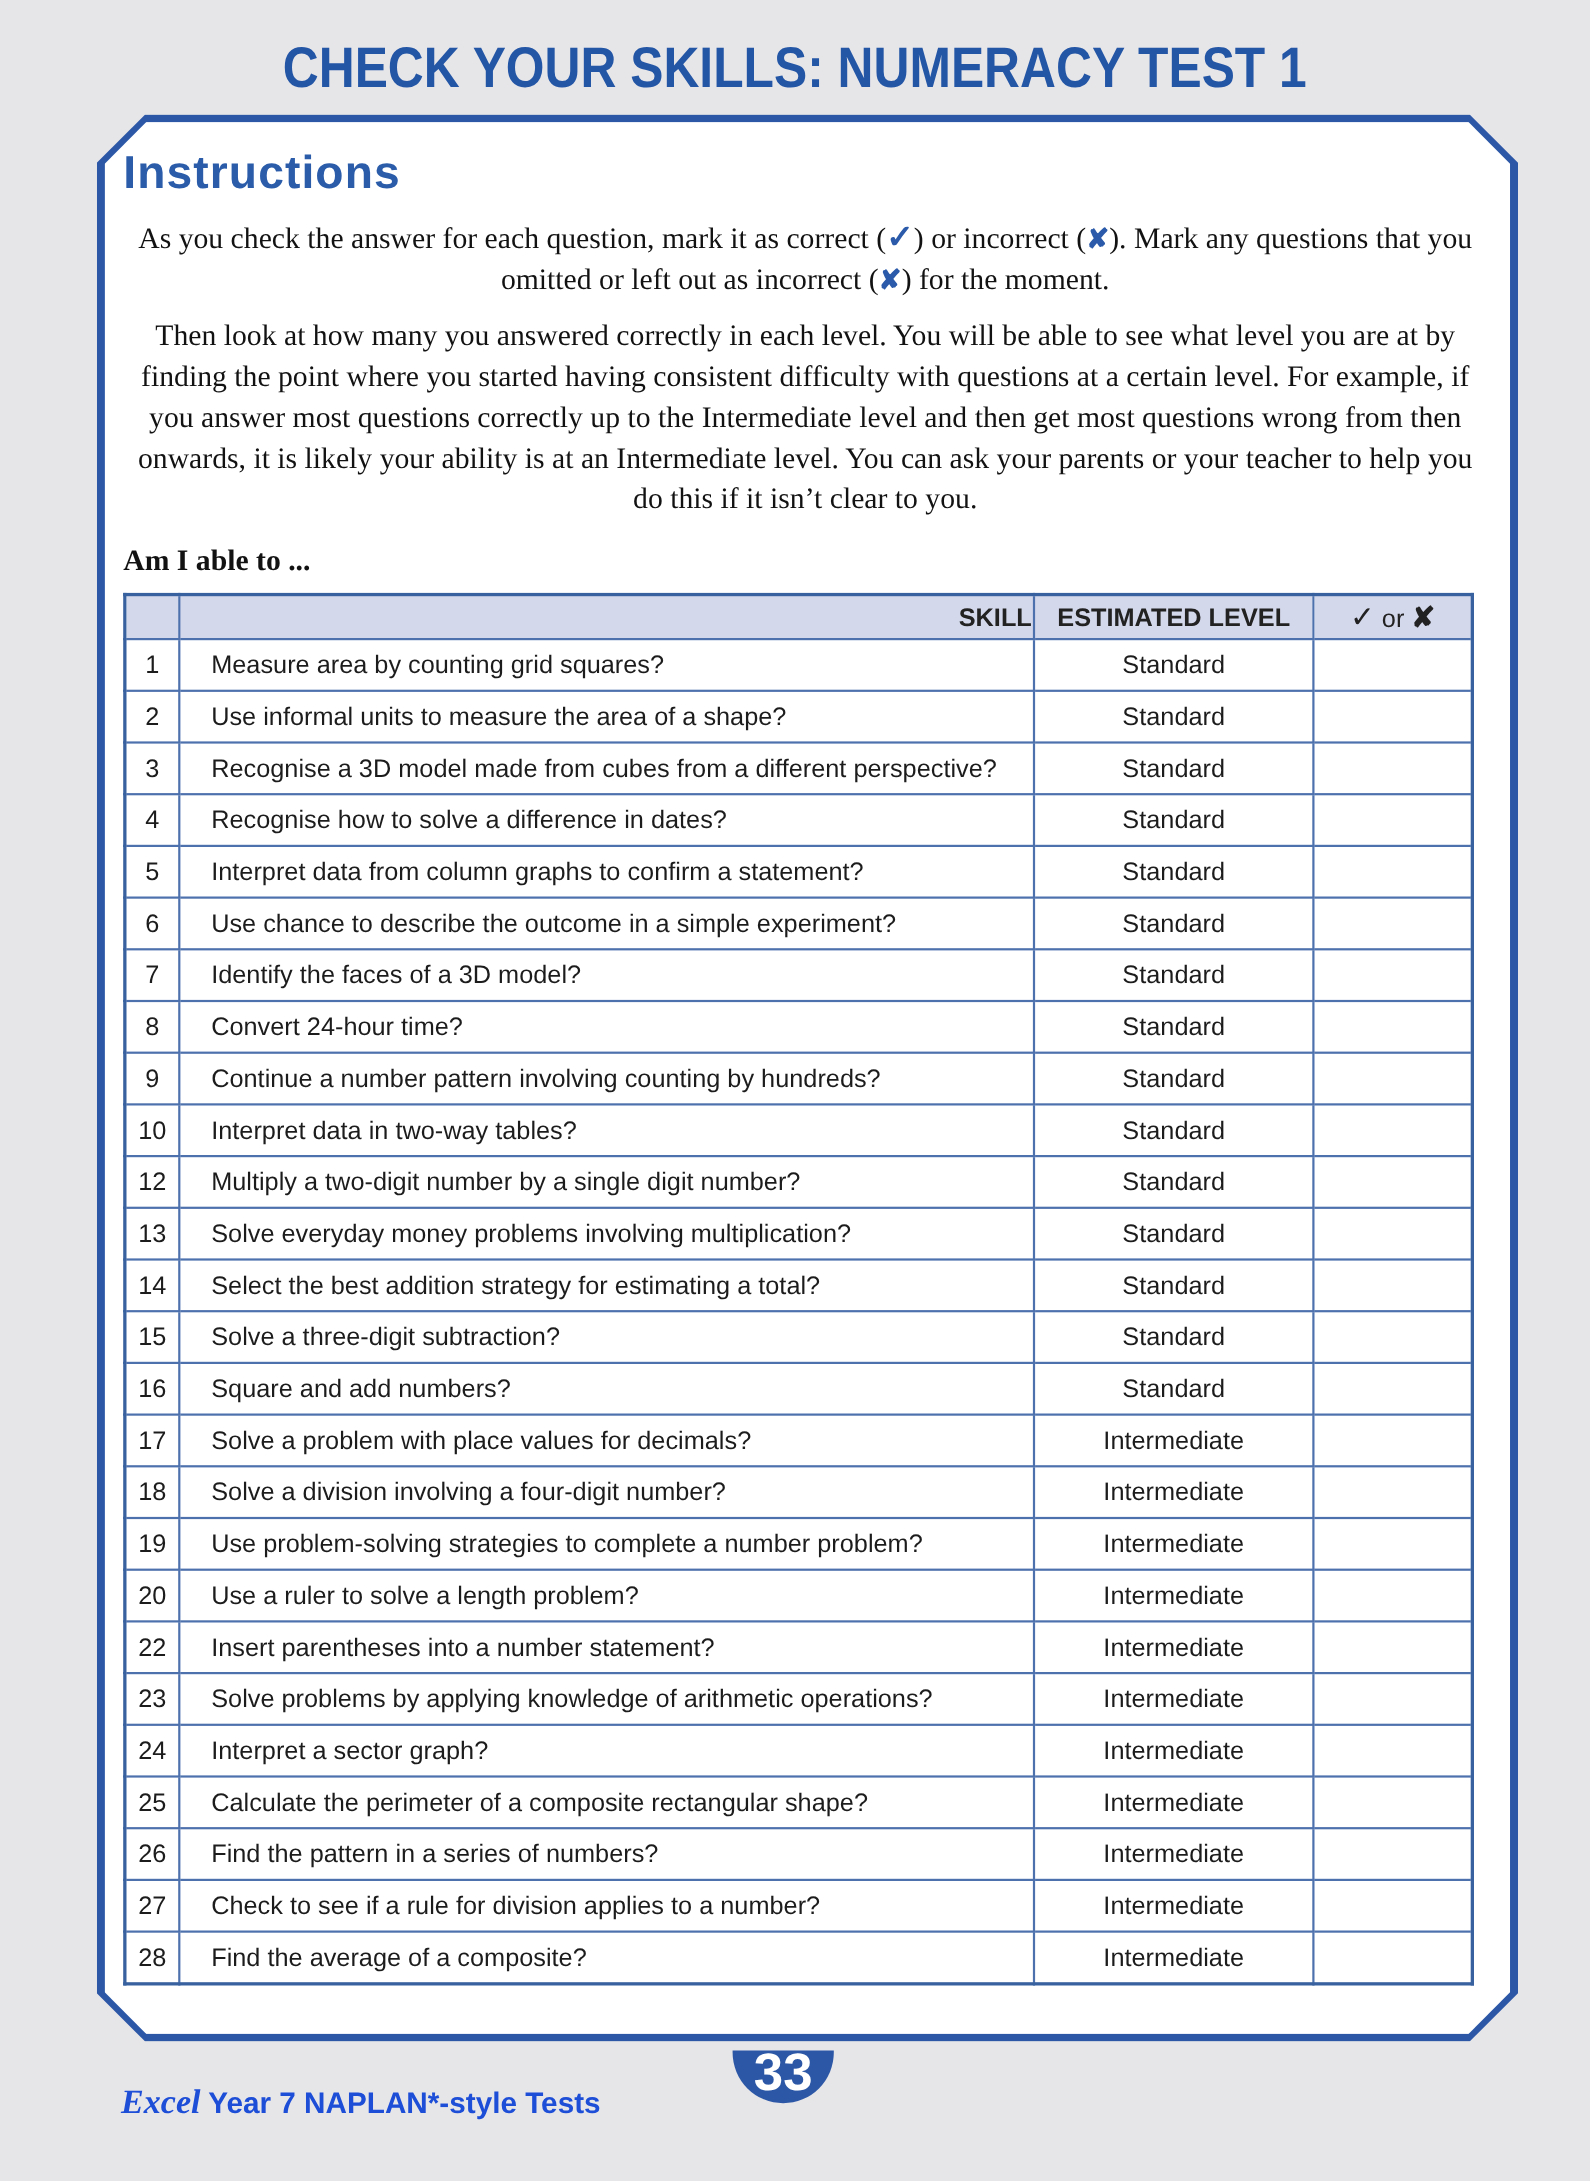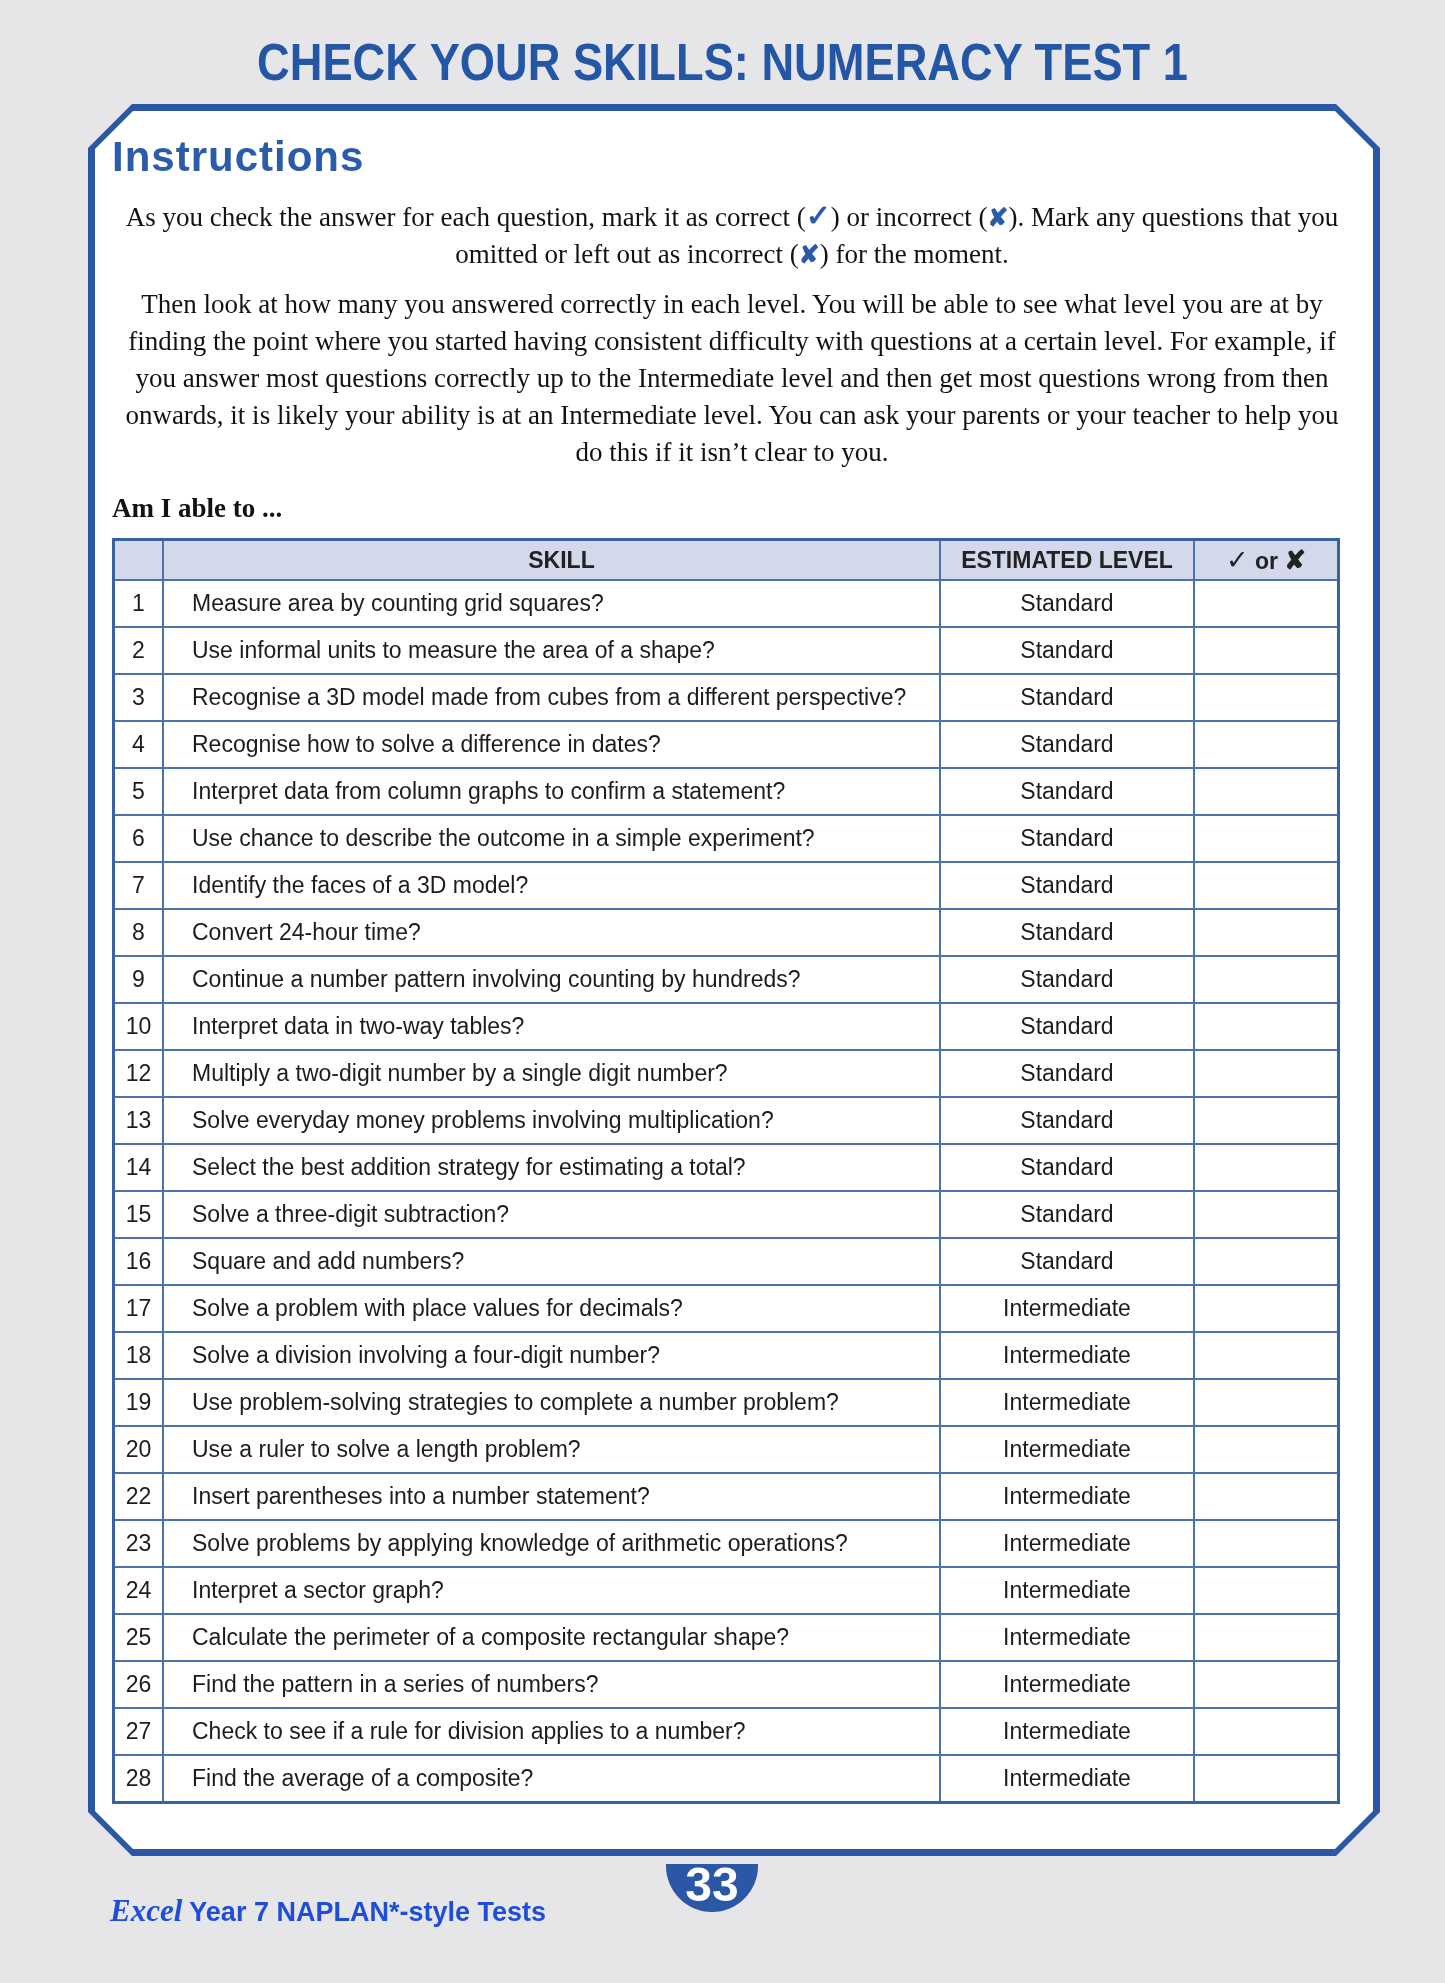--- a/index.html
+++ b/index.html
@@ -64,23 +64,23 @@
   }
   .skills-table thead th {
     background:#d4d8eb; height:36px;
     font-weight:bold; color:#222222;
   }
   .skills-table td { height:43px; background:#ffffff; }
   .col-num   { width:45px;  text-align:center; }
   .col-skill { width:auto;  text-align:left; padding-left:28px; }
   .col-level { width:250px; text-align:center; }
   .col-mark  { width:140px; text-align:center; }
-  th.col-skill { padding-left:21px; text-align:center; }
+  th.col-skill { padding-left:21px; text-align:right; }
   .hdr-check { font-weight:normal; font-size:27px; }
-  .hdr-or    { font-weight:bold; font-size:23px; }
+  .hdr-or    { font-weight:normal; font-size:23px; }
   .hdr-cross { font-weight:bold; font-size:26px; }
   .footer {
     position:absolute; left:110px; top:1893px;
     color:#1d4ed8; white-space:nowrap;
   }
   .footer .brand {
     font-family:"Liberation Serif", serif;
     font-weight:bold; font-style:italic; font-size:31px;
   }
   .footer .footer-text {

